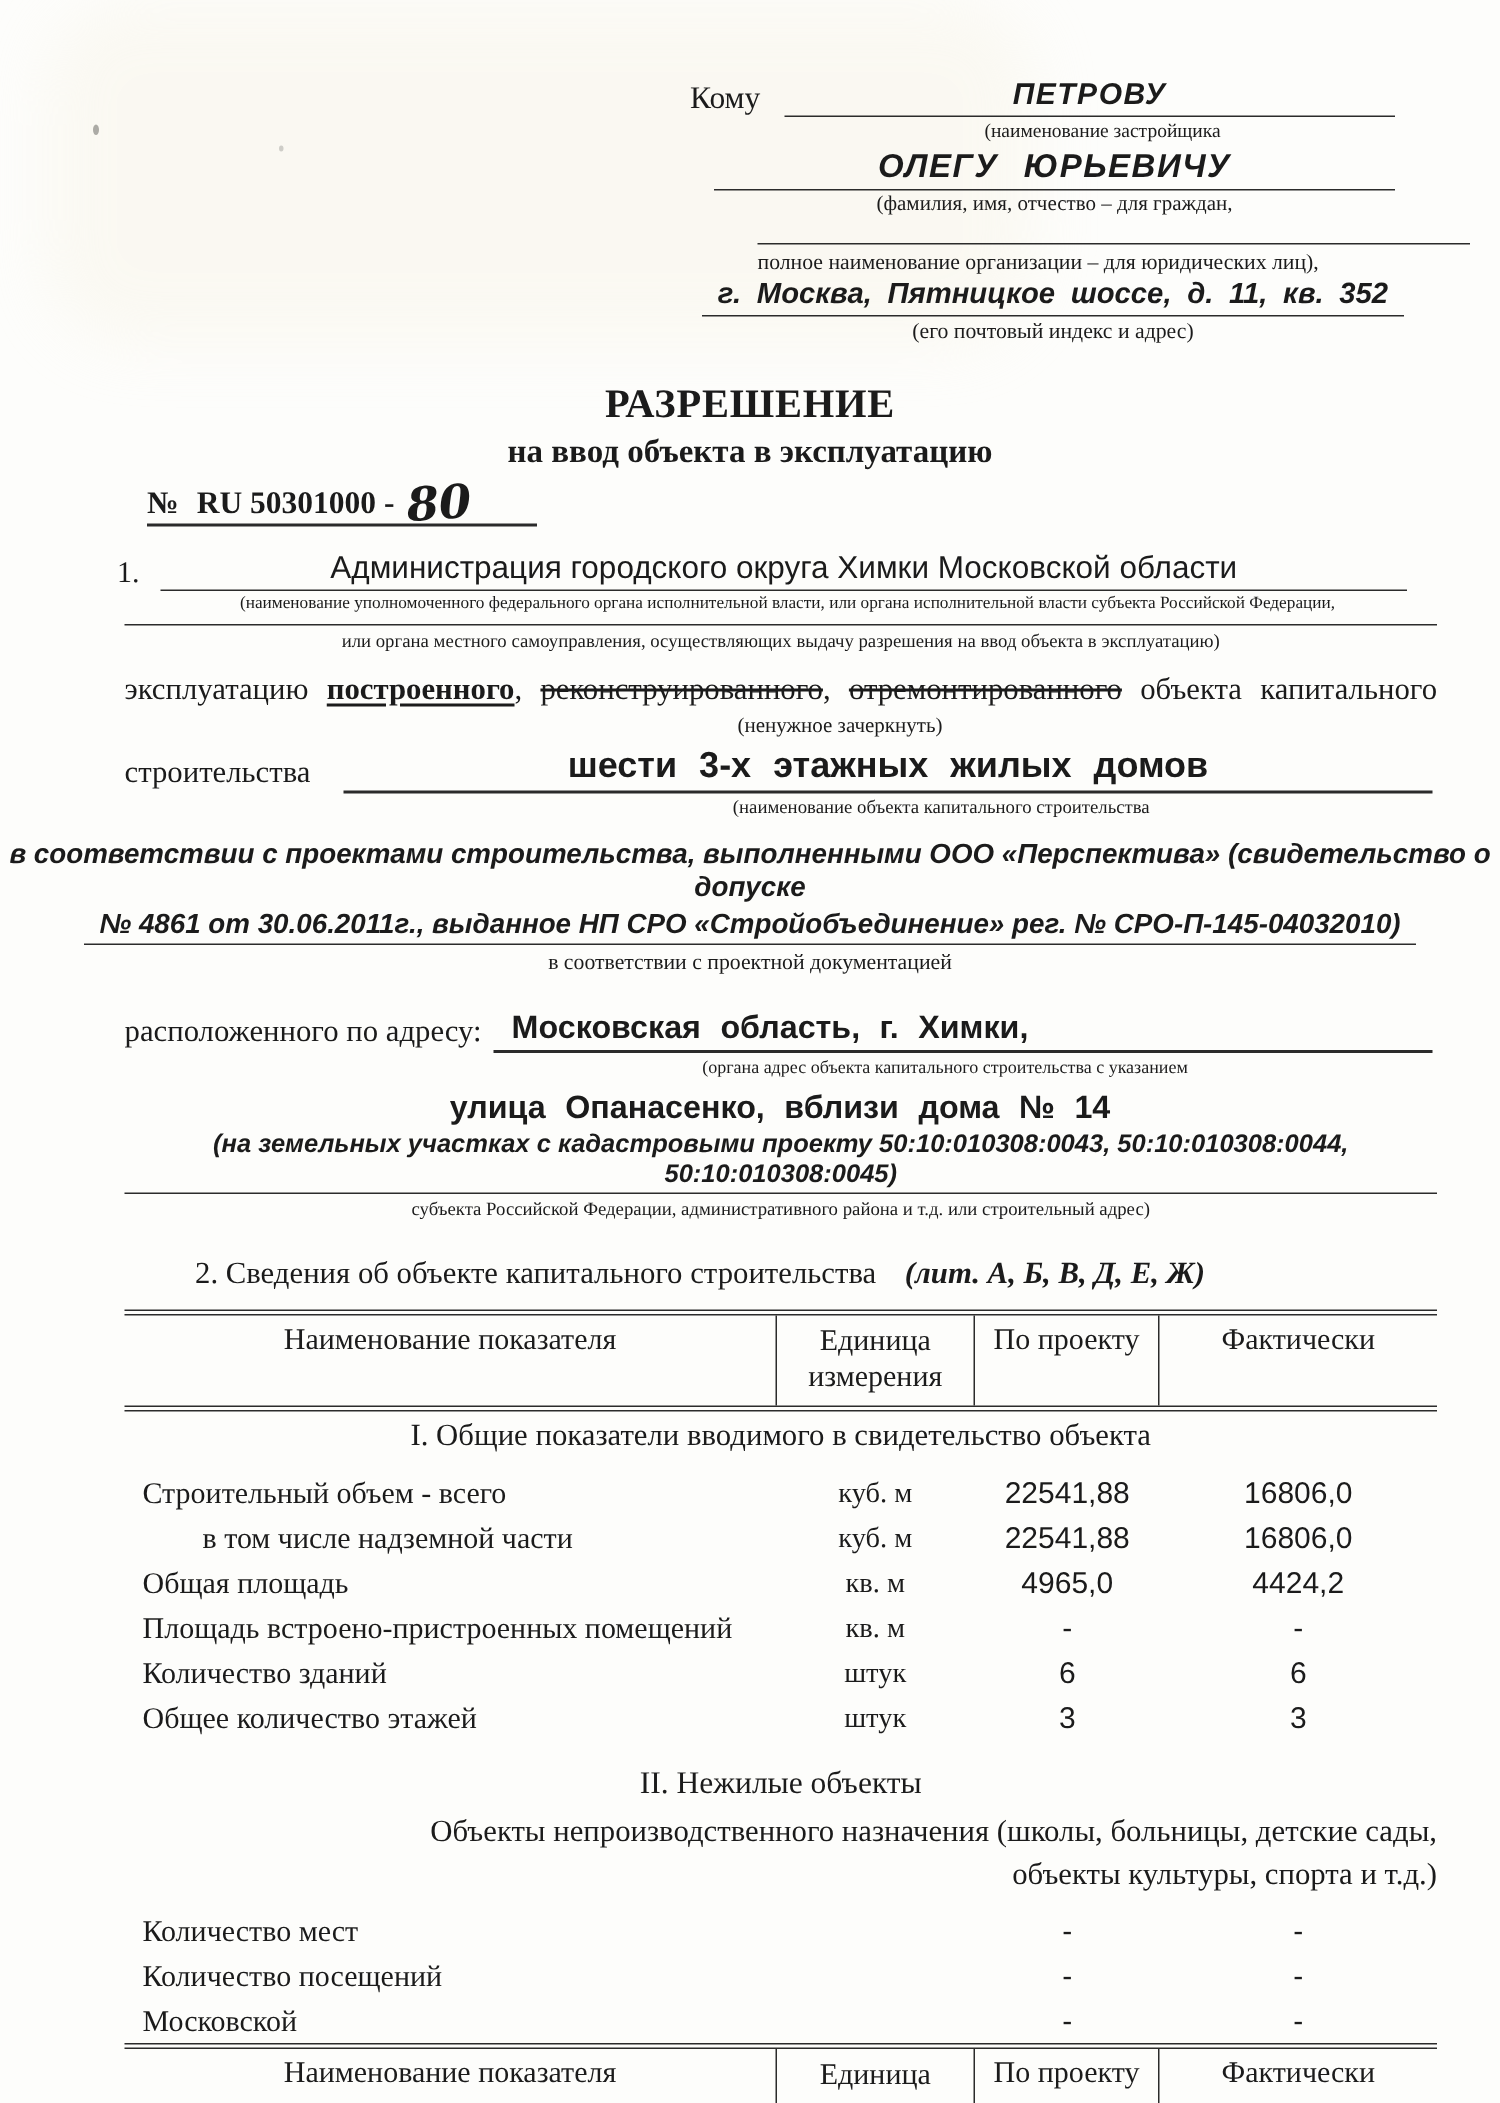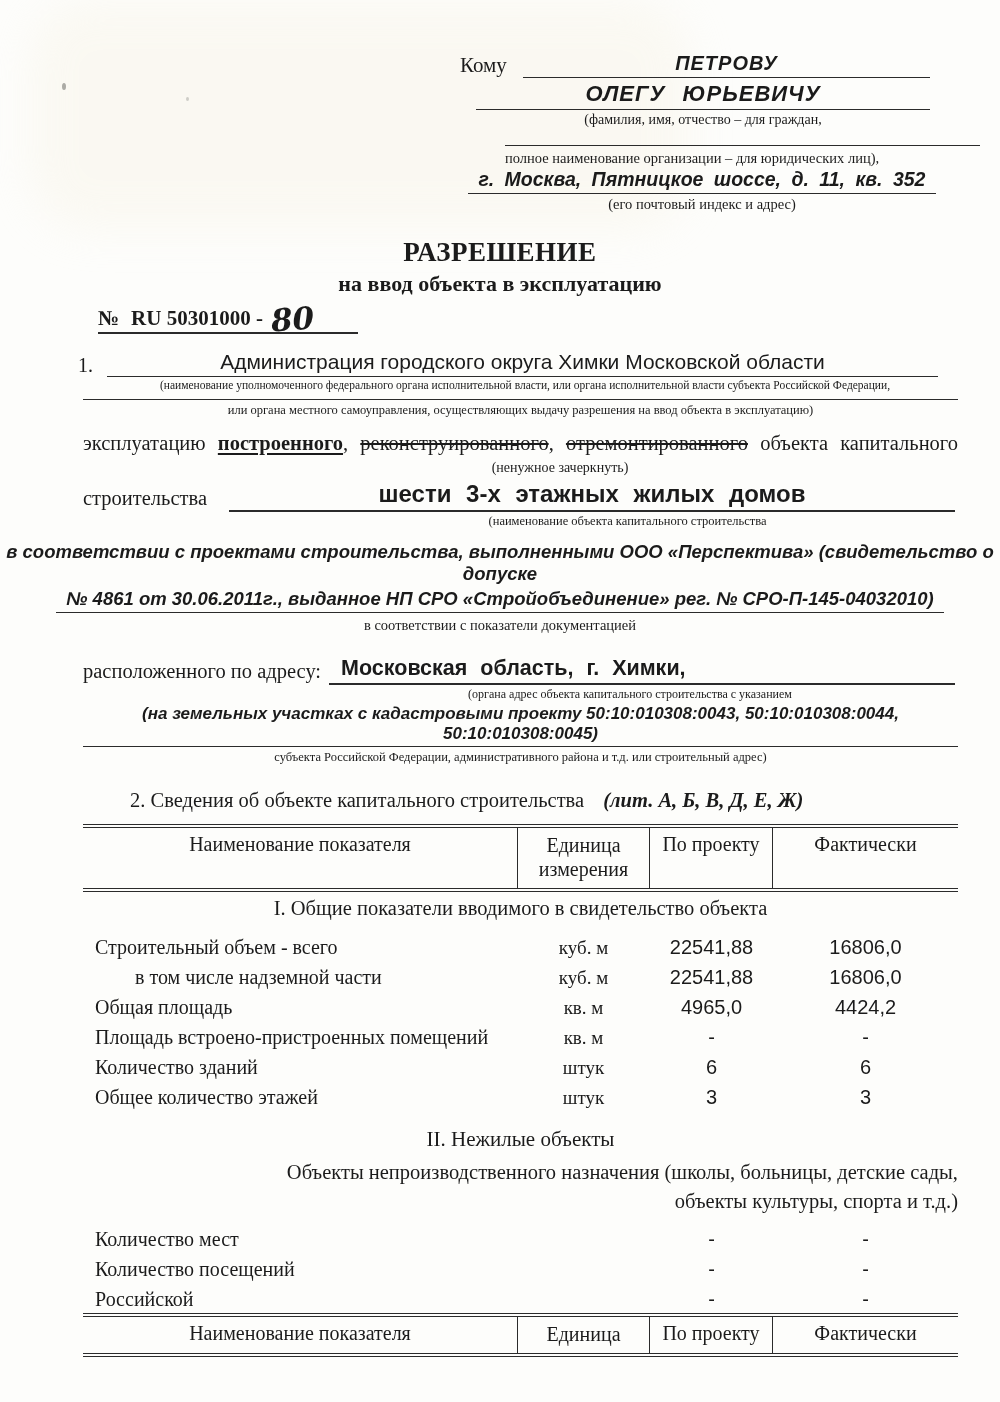--- a/index.html
+++ b/index.html
@@ -95,21 +95,21 @@
 
   
   .tbl { margin:12px 0 0 83px; width:875px; }
   .thead { display:flex; border-top:4px double #2b2b2b; border-bottom:4px double #2b2b2b; }
   .th { font-size:20px; text-align:center; padding:5px 4px 7px; }
   .th1 { width:434px; }
   .th2 { width:133px; border-left:1.6px solid #2b2b2b; border-right:1.6px solid #2b2b2b; line-height:24px; }
   .th3 { width:123px; border-right:1.6px solid #2b2b2b; }
   .th4 { flex:1; }
   .sectitle { margin-top:5px; text-align:center; font-size:20.5px; }
-  .trow { display:flex; margin-top:7px; font-size:20px; align-items:flex-end; }
+  .trow { display:flex; margin-top:7px; font-size:20px; align-items:flex-start; }
   .c1 { width:434px; padding-left:12px; }
   .ind { padding-left:52px; }
   .c2 { width:133px; text-align:center; font-size:19px; }
   .c3 { width:123px; text-align:center; font-family:"Liberation Sans",sans-serif; font-size:20px; }
   .c4 { flex:1; text-align:center; font-family:"Liberation Sans",sans-serif; font-size:20px; }
   .p2title { margin-top:18px; text-align:center; font-size:21px; }
   .p2sub { margin-top:6px; text-align:right; font-size:20.5px; line-height:29px; }
 </style>
 </head>
 <body>
@@ -119,20 +119,21 @@
   <div class="speck sp1"></div>
   <div class="speck sp2"></div>
 
   <div class="content">
 
     <div class="header">
       <div class="hrow1">
         <span class="kome">Кому</span>
         <span class="f1">ПЕТРОВУ</span>
       </div>
+      <div class="cap cap1">(наименование застройщика</div>
       <div class="f2">ОЛЕГУ ЮРЬЕВИЧУ</div>
       <div class="cap cap2">(фамилия, имя, отчество – для граждан,</div>
       <div class="blank3"></div>
       <div class="cap3">полное наименование организации – для юридических лиц),</div>
       <div class="f3">г. Москва, Пятницкое шоссе, д. 11, кв. 352</div>
       <div class="cap4">(его почтовый индекс и адрес)</div>
     </div>
 
     <div class="title">
       <div class="t1">РАЗРЕШЕНИЕ</div>
@@ -168,27 +169,28 @@
     <div class="stroyrow">
       <span class="stroylabel">строительства</span>
       <span class="objf">шести 3-х этажных жилых домов</span>
     </div>
     <div class="objcap">(наименование объекта капитального строительства</div>
 
     <div class="proj1">в соответствии с проектами строительства, выполненными ООО «Перспектива» (свидетельство о допуске</div>
     <div class="proj2">
       <span>№ 4861 от 30.06.2011г., выданное НП СРО «Стройобъединение» рег. № СРО-П-145-04032010)</span>
     </div>
-    <div class="projcap">в соответствии с показатели документацией</div>
+    <div class="projcap">в соответствии с проектной документацией</div>
 
     <div class="addrrow">
       <span class="addrlabel">расположенного по адресу:</span>
       <span class="addrf">Московская область,  г. Химки,</span>
     </div>
     <div class="addrcap1">(органа адрес объекта капитального строительства с указанием</div>
+    <div class="addr2">улица  Опанасенко,  вблизи дома № 14</div>
     <div class="cadline">(на земельных участках с кадастровыми проекту 50:10:010308:0043, 50:10:010308:0044, 50:10:010308:0045)</div>
     <div class="cadcap">субъекта Российской Федерации, административного района и т.д. или строительный адрес)</div>
 
     <div class="sec2">
       <span>2. Сведения об объекте капитального строительства</span>
       <span class="lit">(лит. А, Б, В, Д, Е, Ж)</span>
     </div>
 
     <div class="tbl">
       <div class="thead">
@@ -252,21 +254,21 @@
         <div class="c3">-</div>
         <div class="c4">-</div>
       </div>
       <div class="trow">
         <div class="c1">Количество посещений</div>
         <div class="c2"></div>
         <div class="c3">-</div>
         <div class="c4">-</div>
       </div>
       <div class="trow">
-        <div class="c1">Российской</div>
+        <div class="c1">Московской</div>
         <div class="c2"></div>
         <div class="c3">-</div>
         <div class="c4">-</div>
       </div>
 
       <div class="thead" style="margin-top:2px;">
         <div class="th th1">Наименование показателя</div>
         <div class="th th2">
           <div>Единица</div>
 

